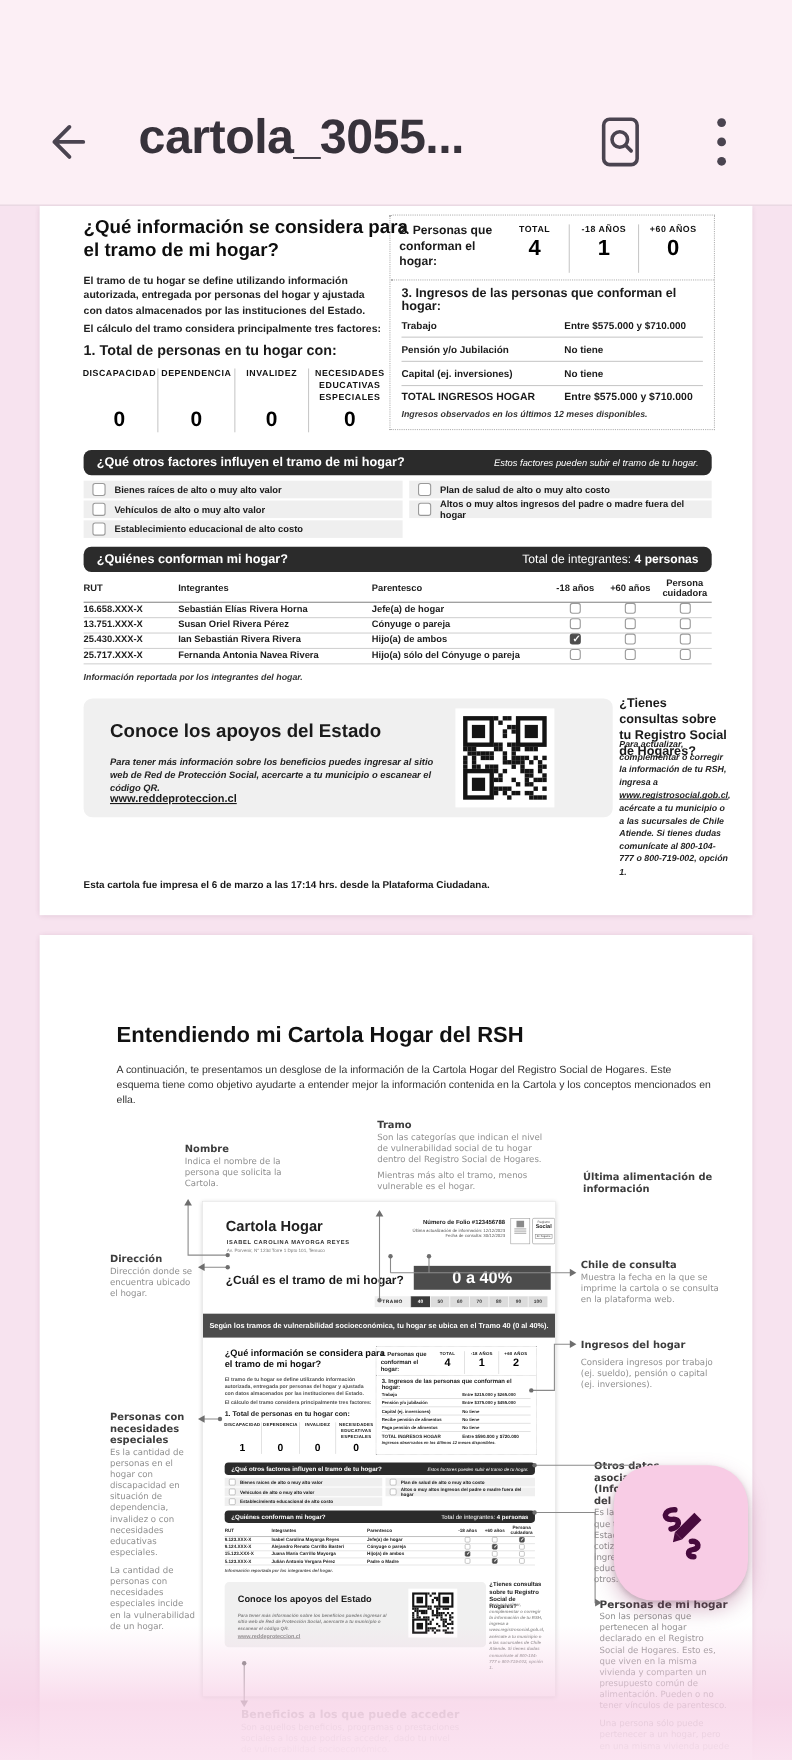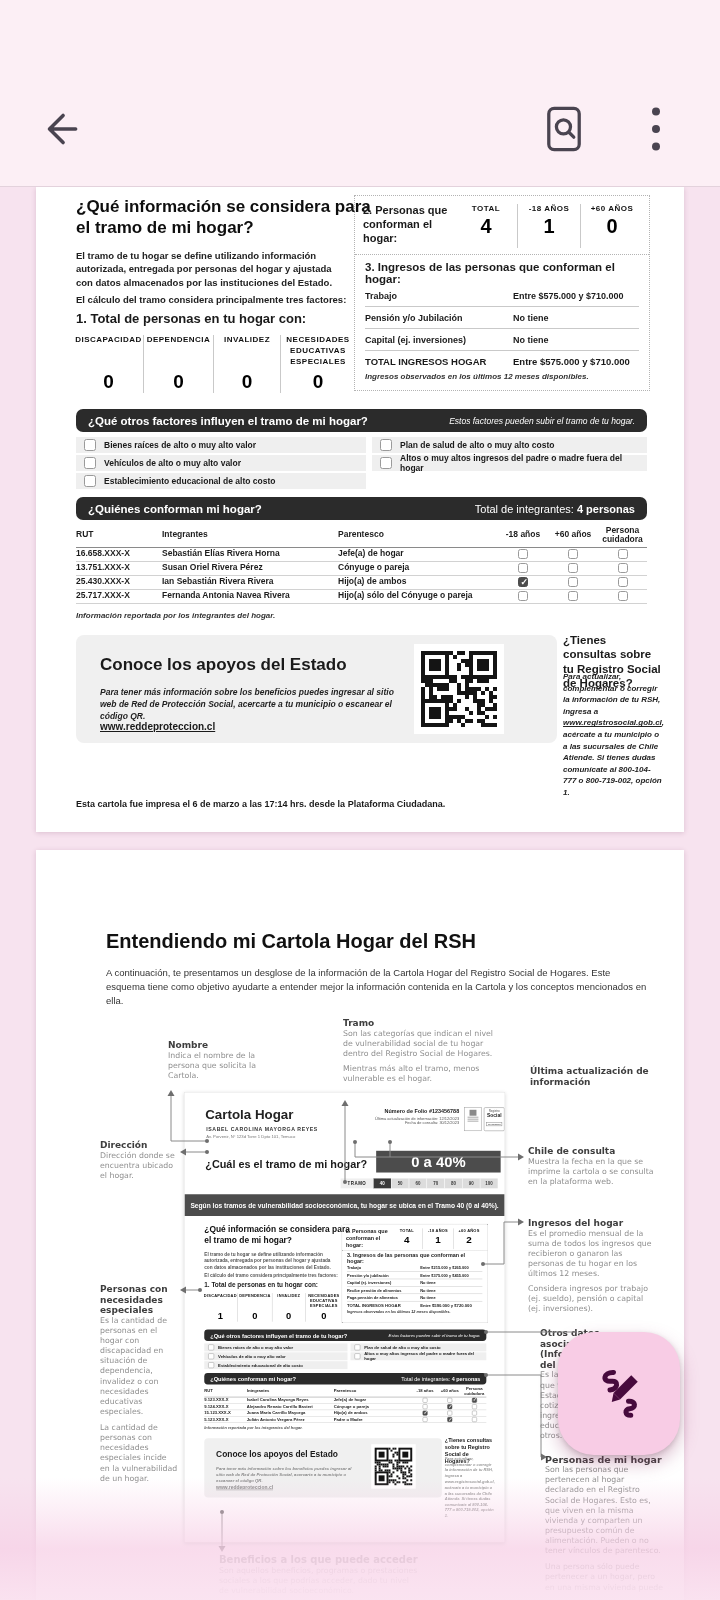--- a/index.html
+++ b/index.html
@@ -61,20 +61,21 @@
   #scrim{position:absolute;left:0;top:1478px;width:720px;height:122px;z-index:60;pointer-events:none;
          background:linear-gradient(180deg,rgba(249,222,238,0) 0%,rgba(247,210,231,.78) 58%,rgba(250,226,240,.95) 100%)}
 </style>
 </head>
 <body>
 
 <div id="appbar">
   <svg class="ab" style="left:38px;top:106px" width="46" height="46" viewBox="0 0 44 44">
     <path d="M24 9 L11 22 L24 35 M11 22 H36" fill="none" stroke="#4A4450" stroke-width="3.4" stroke-linecap="round" stroke-linejoin="round"></path>
   </svg>
+  <div class="ab bar-title" style="left:126px;top:100px">cartola_3055...</div>
   <svg class="ab" style="left:540px;top:104px" width="48" height="50" viewBox="0 0 42 46">
     <rect x="7" y="4" width="28" height="38" rx="5" fill="none" stroke="#4A4450" stroke-width="3"></rect>
     <circle cx="20.5" cy="21" r="6.5" fill="none" stroke="#4A4450" stroke-width="3"></circle>
     <path d="M25.5 26 L30 30.5" stroke="#4A4450" stroke-width="3" stroke-linecap="round"></path>
   </svg>
   <svg class="ab" style="left:646px;top:102px" width="20" height="54" viewBox="0 0 16 46">
     <circle cx="8" cy="8" r="3.4" fill="#4A4450"></circle>
       <circle cx="8" cy="23" r="3.4" fill="#4A4450"></circle>
       <circle cx="8" cy="38" r="3.4" fill="#4A4450"></circle>
   </svg>
@@ -357,29 +358,28 @@
   <div class="ab" style="left:64px;top:290px;width:78px">
     <div class="lb-t">Dirección</div>
     <div class="lb-b">Dirección donde se encuentra ubicado el hogar.</div>
   </div>
   <div class="ab" style="left:307px;top:168px;width:152px">
     <div class="lb-t">Tramo</div>
     <div class="lb-b">Son las categorías que indican el nivel de vulnerabilidad social de tu hogar dentro del Registro Social de Hogares.</div>
     <div class="lb-b" style="margin-top:5px">Mientras más alto el tramo, menos vulnerable es el hogar.</div>
   </div>
   <div class="ab" style="left:494px;top:216px;width:126px">
-    <div class="lb-t">Última actualización de información</div>
+    <div class="lb-t">Última alimentación de información</div>
   </div>
   <div class="ab" style="left:492px;top:296px;width:126px">
     <div class="lb-t">Chile de consulta</div>
     <div class="lb-b">Muestra la fecha en la que se imprime la cartola o se consulta en la plataforma web.</div>
   </div>
   <div class="ab" style="left:492px;top:368px;width:126px">
     <div class="lb-t">Ingresos del hogar</div>
-    <div class="lb-b">Es el promedio mensual de la suma de todos los ingresos que recibieron o ganaron las personas de tu hogar en los últimos 12 meses.</div>
     <div class="lb-b" style="margin-top:5px">Considera ingresos por trabajo (ej. sueldo), pensión o capital (ej. inversiones).</div>
   </div>
   <div class="ab" style="left:64px;top:434px;width:78px">
     <div class="lb-t">Personas con necesidades especiales</div>
     <div class="lb-b">Es la cantidad de personas en el hogar con discapacidad en situación de dependencia, invalidez o con necesidades educativas especiales.</div>
     <div class="lb-b" style="margin-top:6px">La cantidad de personas con necesidades especiales incide en la vulnerabilidad de un hogar.</div>
   </div>
   <div class="ab" style="left:504px;top:478px;width:74px">
     <div class="lb-t">Otros datos asociados (Información del Estado)</div>
     <div class="lb-b">Es la información que tiene el Estado sobre cotizaciones, ingresos, educación, entre otros.</div>

